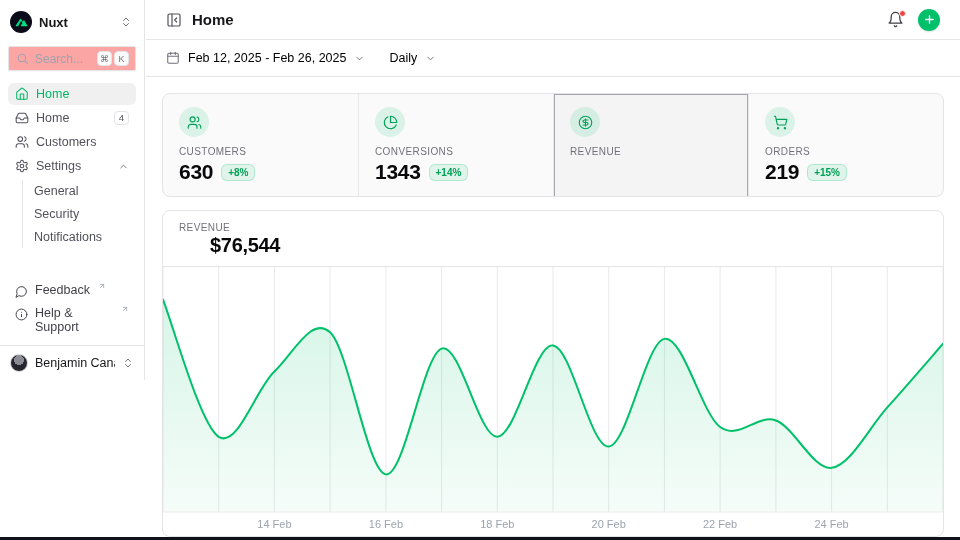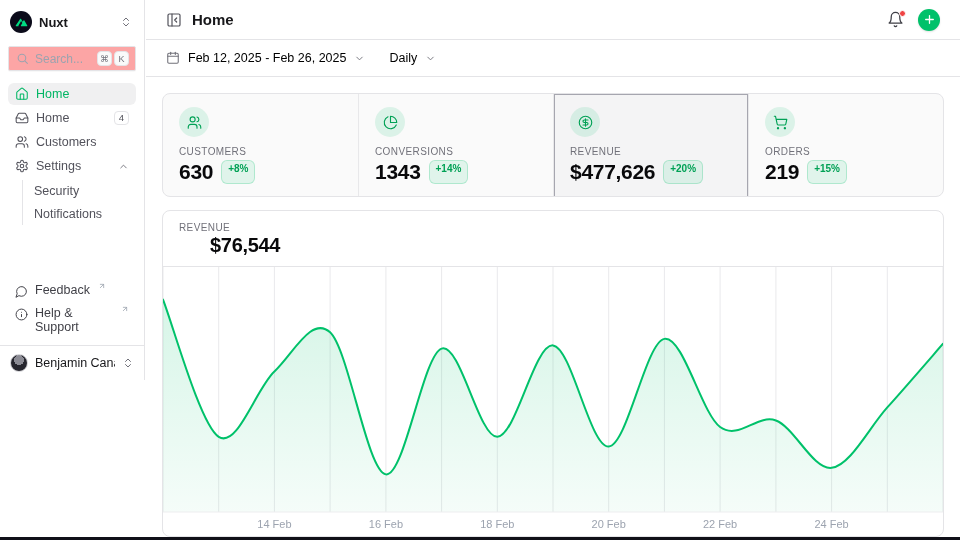--- a/index.html
+++ b/index.html
@@ -64,21 +64,21 @@
   .content { flex:1; padding:16px; overflow:hidden; }
 
   .stats { display:grid; grid-template-columns:repeat(4,1fr); height:104px; background:#fafafa;
     border:1px solid #e4e4e7; border-radius:8px; margin-bottom:13px; overflow:hidden; }
   .stat { padding:13px 16px; cursor:pointer; }
   .stat + .stat { border-left:1px solid #e8e8ea; }
   .stat.selected { background:#f4f4f5; box-shadow:inset 0 0 0 1px #a6a6af; }
   .stat-ic { width:30px; height:30px; border-radius:50%; background:rgba(0,193,106,0.12);
     display:flex; align-items:center; justify-content:center; color:#00a155; }
   .stat-label { margin-top:9px; font-size:10px; letter-spacing:.4px; color:#71717a; font-weight:500; }
-  .stat-row { margin-top:3px; display:flex; gap:8px; }
+  .stat-row { margin-top:3px; display:flex; align-items:center; gap:8px; }
   .stat-value { font-size:21px; font-weight:700; color:#09090b; letter-spacing:-0.3px; }
   .delta { font-size:10px; font-weight:600; color:#00a155; background:rgba(0,193,106,0.10);
     border:1px solid rgba(0,193,106,0.22); border-radius:6px; padding:2px 6px; }
 
   .chart-card { border:1px solid #e4e4e7; border-radius:8px; background:#fff; height:327px;
     display:flex; flex-direction:column; overflow:hidden; }
   .chart-head { padding:11px 16px 9px; border-bottom:1px solid #e4e4e7; flex:none; }
   .chart-label { font-size:10px; letter-spacing:.4px; color:#71717a; font-weight:500; }
   .chart-value { font-size:20px; font-weight:700; color:#09090b; margin-top:1px; letter-spacing:-0.3px;margin-left:31px; }
   .chart-plot { flex:1; cursor:crosshair; }
@@ -144,20 +144,21 @@
       <svg class="ic" width="14" height="14" viewBox="0 0 24 24" fill="none" stroke="currentColor" stroke-width="1.8" stroke-linecap="round" stroke-linejoin="round">
           <path d="M12.22 2h-.44a2 2 0 0 0-2 2v.18a2 2 0 0 1-1 1.73l-.43.25a2 2 0 0 1-2 0l-.15-.08a2 2 0 0 0-2.73.73l-.22.38a2 2 0 0 0 .73 2.73l.15.1a2 2 0 0 1 1 1.72v.51a2 2 0 0 1-1 1.74l-.15.09a2 2 0 0 0-.73 2.73l.22.38a2 2 0 0 0 2.73.73l.15-.08a2 2 0 0 1 2 0l.43.25a2 2 0 0 1 1 1.73V20a2 2 0 0 0 2 2h.44a2 2 0 0 0 2-2v-.18a2 2 0 0 1 1-1.73l.43-.25a2 2 0 0 1 2 0l.15.08a2 2 0 0 0 2.73-.73l.22-.39a2 2 0 0 0-.73-2.73l-.15-.08a2 2 0 0 1-1-1.74v-.5a2 2 0 0 1 1-1.74l.15-.09a2 2 0 0 0 .73-2.73l-.22-.38a2 2 0 0 0-2.73-.73l-.15.08a2 2 0 0 1-2 0l-.43-.25a2 2 0 0 1-1-1.73V4a2 2 0 0 0-2-2z"></path>
           <circle cx="12" cy="12" r="3"></circle>
         </svg>
       <span>Settings</span>
       <svg class="ic muted-ic nav-chevron" width="11" height="11" viewBox="0 0 24 24" fill="none" stroke="currentColor" stroke-width="2" stroke-linecap="round" stroke-linejoin="round">
           <path d="m6 15 6-6 6 6"></path>
         </svg>
     </div>
     <div class="sub-list">
+      <div class="sub-item">General</div>
       <div class="sub-item">Security</div>
       <div class="sub-item">Notifications</div>
     </div>
   </nav>
 
   <div class="side-spacer"></div>
 
   <div class="footer-links">
     <div class="footer-link">
       <svg class="ic" style="margin-top:2px" width="13" height="13" viewBox="0 0 24 24" fill="none" stroke="currentColor" stroke-width="1.8" stroke-linecap="round" stroke-linejoin="round">
@@ -275,24 +276,20 @@
       </div>
       <div class="stat selected">
         <span class="stat-ic">
           <svg class="ic" width="15" height="15" viewBox="0 0 24 24" fill="none" stroke="currentColor" stroke-width="1.8" stroke-linecap="round" stroke-linejoin="round">
               <circle cx="12" cy="12" r="10"></circle>
               <path d="M16 8h-6a2 2 0 1 0 0 4h4a2 2 0 1 1 0 4H8"></path>
               <path d="M12 18V6"></path>
             </svg>
         </span>
         <div class="stat-label">REVENUE</div>
-        <div class="stat-row">
-          <span class="stat-value">$477,626</span>
-          <span class="delta">+20%</span>
-        </div>
       </div>
       <div class="stat">
         <span class="stat-ic">
           <svg class="ic" width="15" height="15" viewBox="0 0 24 24" fill="none" stroke="currentColor" stroke-width="1.8" stroke-linecap="round" stroke-linejoin="round">
               <circle cx="8" cy="21" r="1"></circle>
               <circle cx="19" cy="21" r="1"></circle>
               <path d="M2.05 2.05h2l2.66 12.42a2 2 0 0 0 2 1.58h9.78a2 2 0 0 0 1.95-1.57l1.65-7.43H5.12"></path>
             </svg>
         </span>
         <div class="stat-label">ORDERS</div>

